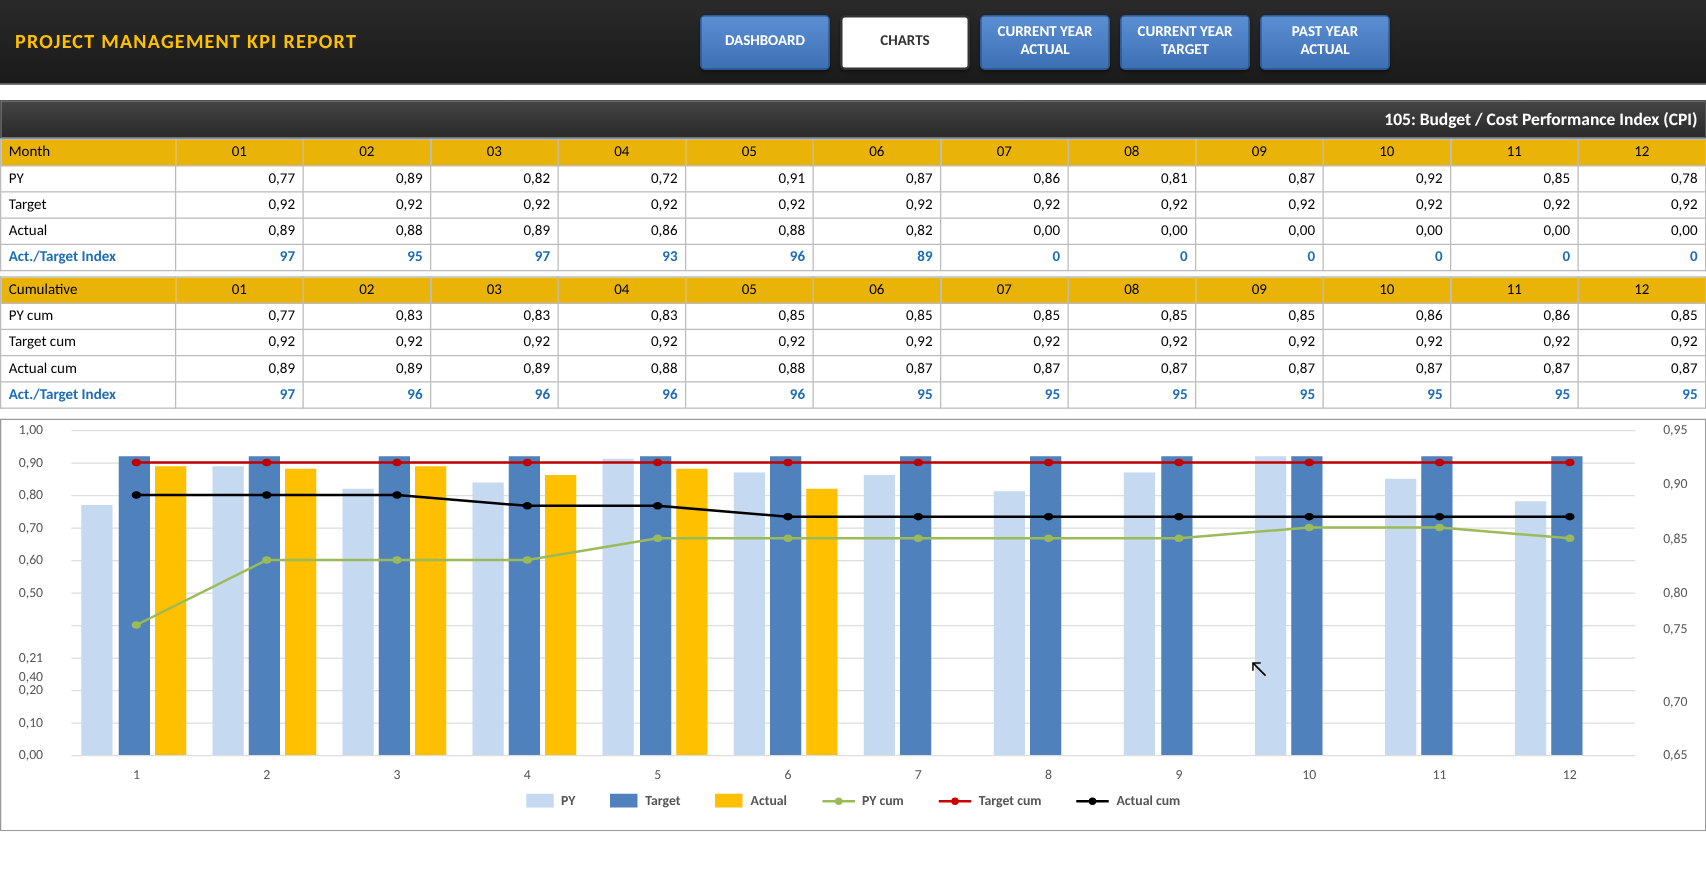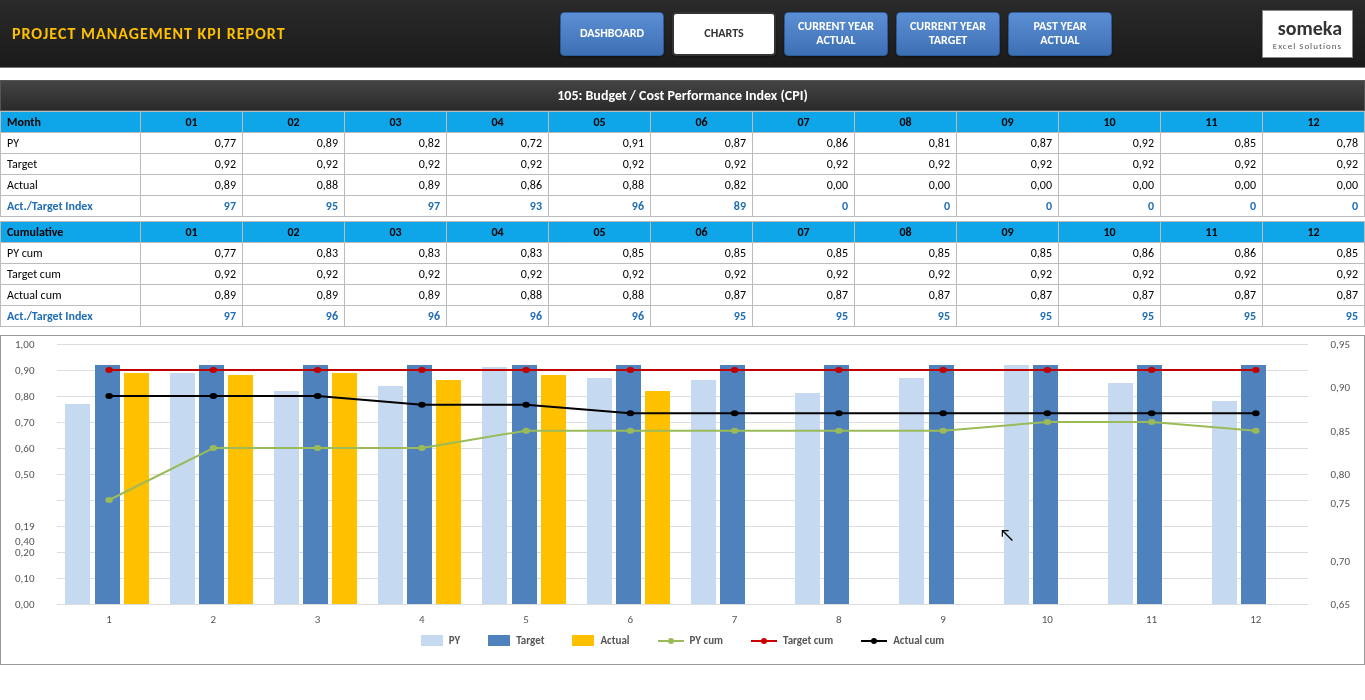--- a/index.html
+++ b/index.html
@@ -6,25 +6,25 @@
 body{width:1365px;background:#fff}
 .header{background:linear-gradient(#2a2a2a,#1a1a1a);height:68px;display:flex;align-items:center;padding:0 12px;gap:8px;border-bottom:1px solid #777}
 .titles{flex:0 0 540px}
 .title{color:#ffc000;font-weight:bold;font-size:16px;letter-spacing:1px}
 .subtitle{color:#fff;font-weight:bold;font-size:20px;margin-top:4px}
 .btn{background:linear-gradient(#5b8fd4,#3d6fb3);color:#fff;font-weight:bold;font-size:12px;border:1px solid #2c5a9a;border-radius:4px;padding:6px 10px;text-align:center;min-width:104px;height:44px;display:flex;align-items:center;justify-content:center;box-shadow:0 1px 2px rgba(0,0,0,.4);cursor:pointer;white-space:pre-line;line-height:1.1}
 .btn.active{background:#fff;color:#333;border:2px solid #333}
 .logo{margin-left:auto;background:#fff;border:1px solid #888;padding:2px 10px;height:48px;display:flex;flex-direction:column;justify-content:center;align-items:flex-end}
 .logo-main{font-size:20px;font-weight:bold;color:#333}
 .logo-sub{font-size:9px;color:#555;letter-spacing:1px}
-.section-title{background:linear-gradient(#444,#2a2a2a);color:#fff;font-weight:bold;font-size:14px;text-align:center;padding:6px;margin-top:12px;border:1px solid #555}
+.section-title{background:linear-gradient(#444,#2a2a2a);color:#fff;font-weight:bold;font-size:14px;text-align:right;padding:6px;margin-top:12px;border:1px solid #555}
 table{width:100%;border-collapse:collapse;font-size:12px}
 td,th{border:1px solid #bbb;padding:3px 6px;text-align:right;height:20px}
 td:first-child,th:first-child{text-align:left;width:140px}
-th{font-weight:bold;background:#0ea5e9;text-align:center}
+th{font-weight:normal;background:#eab308;text-align:center}
 th:first-child{text-align:left}
 .blue td{color:#1f6db5;font-weight:bold}
 .chart-wrap{border:1px solid #999;margin-top:8px;padding:8px;position:relative;height:330px}
 .chart{position:relative;height:260px;margin:0 48px}
 .grid-line{position:absolute;left:0;right:0;border-top:1px solid #ddd}
 .axis-l{position:absolute;left:-42px;font-size:11px;color:#555;transform:translateY(-50%)}
 .axis-r{position:absolute;right:-42px;font-size:11px;color:#555;transform:translateY(-50%)}
 .bars{position:absolute;bottom:0;top:0;left:0;right:0;display:flex}
 .bar{position:absolute;bottom:0;width:24%}
 .py{background:#c5d9f1;left:8%}
@@ -53,24 +53,20 @@
     <div class="title">PROJECT MANAGEMENT KPI REPORT</div>
   </div>
   <div class="btn">DASHBOARD</div>
   <div class="btn active">CHARTS</div>
   <div class="btn">CURRENT YEAR
 ACTUAL</div>
   <div class="btn">CURRENT YEAR
 TARGET</div>
   <div class="btn">PAST YEAR
 ACTUAL</div>
-  <div class="logo">
-    <div class="logo-main">someka</div>
-    <div class="logo-sub">Excel Solutions</div>
-  </div>
 </div>
 
 <div class="section-title">105: Budget / Cost Performance Index (CPI)</div>
 
 <table>
   <tbody>
       <tr id="t1h">
         <th>Month</th>
         <th>01</th>
         <th>02</th>
@@ -229,21 +225,21 @@
 
 <div class="chart-wrap">
   <div class="chart" id="chart">
       <div class="grid-line" style="top: 260px;"></div>
       <div class="axis-l" style="top: 260px;">0,00</div>
       <div class="grid-line" style="top: 234px;"></div>
       <div class="axis-l" style="top: 234px;">0,10</div>
       <div class="grid-line" style="top: 208px;"></div>
       <div class="axis-l" style="top: 208px;">0,20</div>
       <div class="grid-line" style="top: 182px;"></div>
-      <div class="axis-l" style="top: 182px;">0,19</div>
+      <div class="axis-l" style="top: 182px;">0,21</div>
       <div class="grid-line" style="top: 156px;"></div>
       <div class="axis-l" style="top: 156px; margin-top: 41px;">0,40</div>
       <div class="grid-line" style="top: 130px;"></div>
       <div class="axis-l" style="top: 130px;">0,50</div>
       <div class="grid-line" style="top: 104px;"></div>
       <div class="axis-l" style="top: 104px;">0,60</div>
       <div class="grid-line" style="top: 78px;"></div>
       <div class="axis-l" style="top: 78px;">0,70</div>
       <div class="grid-line" style="top: 52px;"></div>
       <div class="axis-l" style="top: 52px;">0,80</div>

